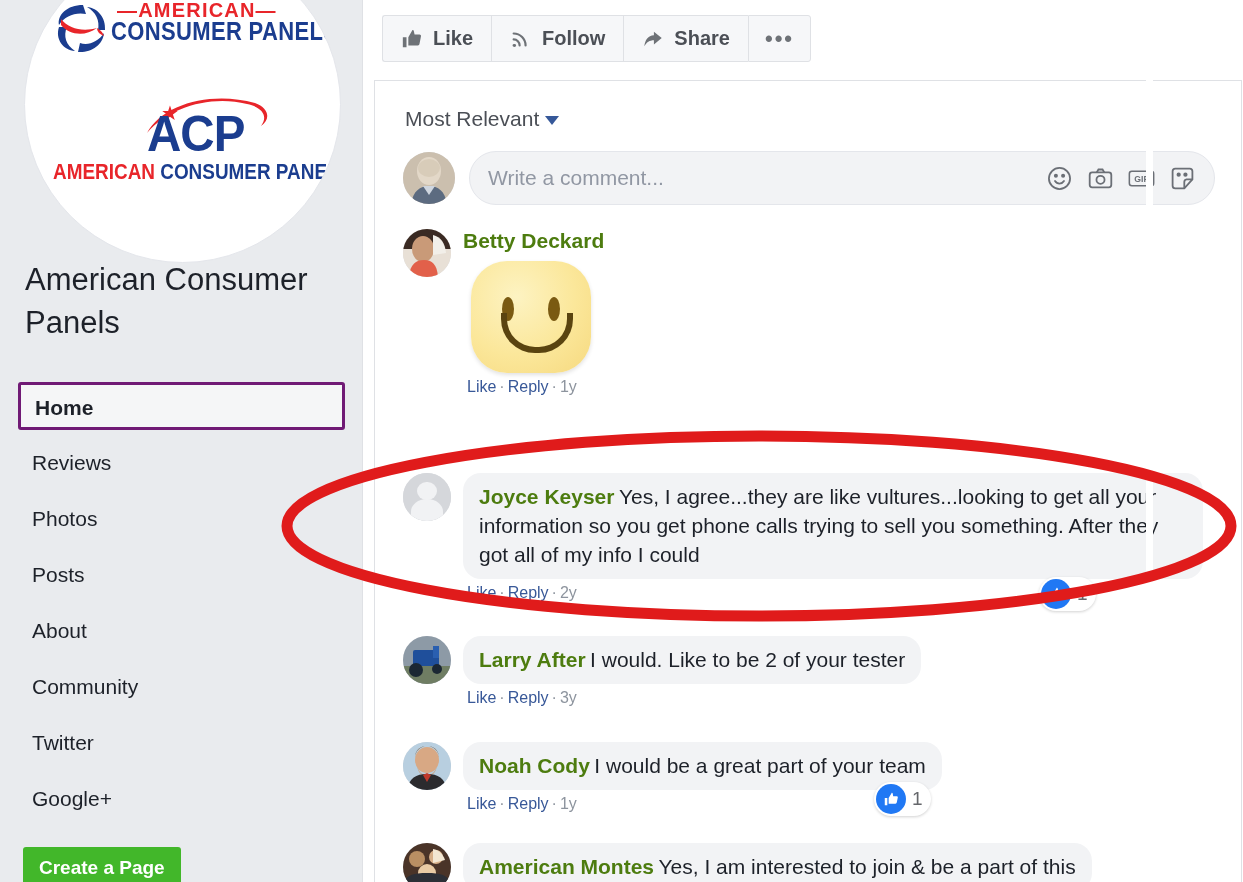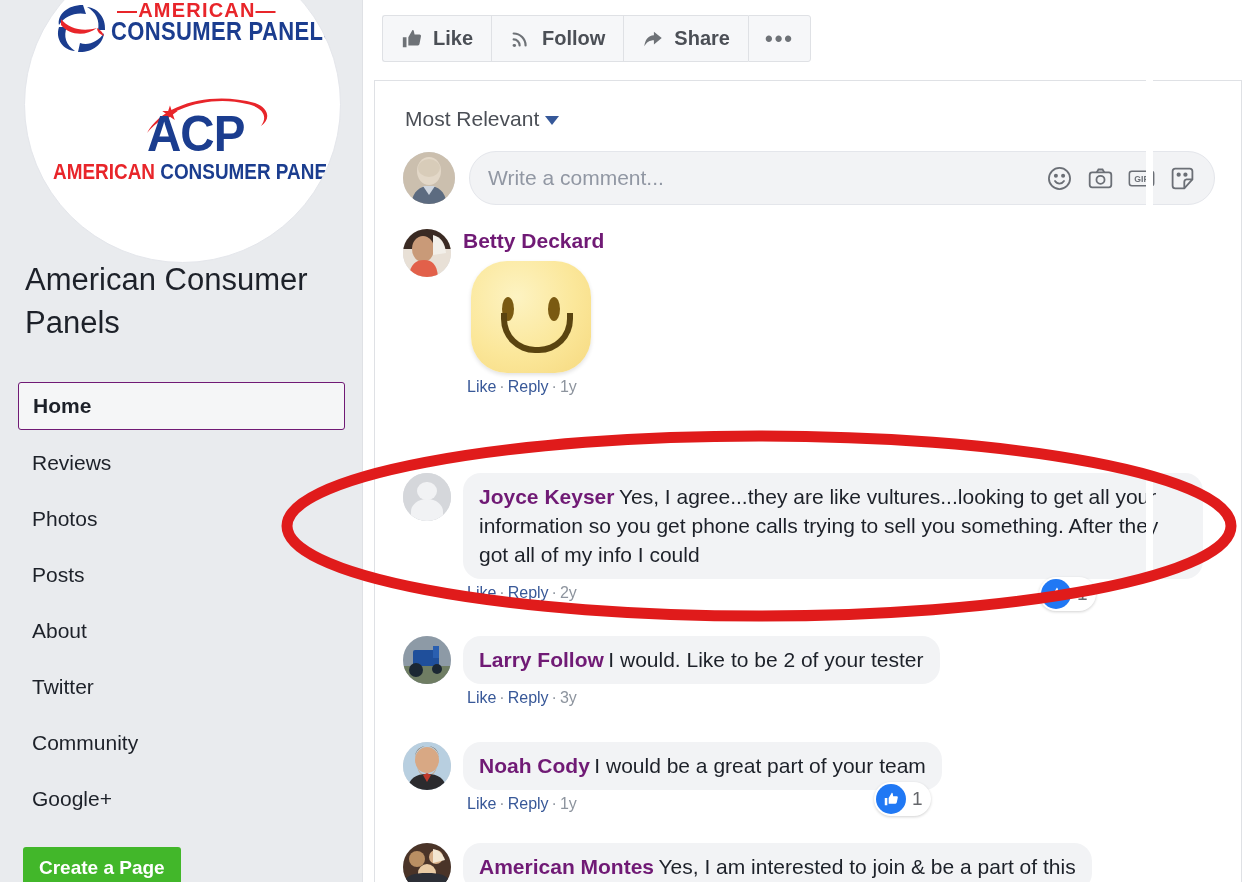--- a/index.html
+++ b/index.html
@@ -63,21 +63,21 @@
     font-size:31px;line-height:43px;color:#1d2129;font-weight:400;
   }
 
   .nav{position:absolute;left:18px;top:382px;width:327px;}
   .nav-item{
     box-sizing:border-box;height:46px;line-height:46px;
     padding-left:14px;font-size:21px;color:#1d2129;
     cursor:pointer;
   }
   .nav-item.active{
-    background:#f5f6f7;border:1px solid #701a75;border-radius:3px;
+    background:#f5f6f7;border:3px solid #701a75;border-radius:3px;
     font-weight:bold;height:48px;line-height:46px;
   }
   .nav-item.sp{margin-top:10px;}
   .create-btn{
     position:absolute;left:23px;top:847px;
     background:#42b72a;color:#ffffff;font-weight:bold;font-size:19px;
     padding:10px 16px 12px 16px;border:none;border-radius:3px;
     font-family:"Liberation Sans", sans-serif;cursor:pointer;
   }
 
@@ -126,21 +126,21 @@
   .comp-icons svg{display:block;cursor:pointer;}
 
   
   .cmt{position:absolute;display:flex;}
   .cmt-body{margin-left:12px;}
   .bubble{
     background:#f2f3f5;border-radius:18px;padding:9px 16px 10px 16px;
     display:inline-block;max-width:740px;box-sizing:border-box;
   }
   .bubble.plain{background:transparent;padding:0;}
-  .cname{color:#701a75;font-weight:bold;font-size:21px;}
+  .cname{color:#4d7c0f;font-weight:bold;font-size:21px;}
   .ctext{color:#1d2129;font-size:21px;line-height:29px;}
   .meta{margin-top:5px;font-size:16px;color:#385898;padding-left:4px;}
   .meta .sep{color:#8d949e;padding:0 3px;}
   .meta span.lk,.meta span.rp{cursor:pointer;}
   .meta .tm{color:#8d949e;}
 
   .emoji-big{
     width:120px;height:112px;margin:8px 0 2px 8px;border-radius:36px;
     background:radial-gradient(circle at 38% 32%, #fdf3c2 0%, #fbe79a 55%, #f6d97f 100%);
     position:relative;box-shadow:0 2px 4px rgba(0,0,0,.12);
@@ -213,22 +213,22 @@
     </div>
 
     <div class="page-title">American Consumer Panels</div>
 
     <div class="nav">
       <div class="nav-item active">Home</div>
       <div class="nav-item sp">Reviews</div>
       <div class="nav-item sp">Photos</div>
       <div class="nav-item sp">Posts</div>
       <div class="nav-item sp">About</div>
+      <div class="nav-item sp">Community</div>
       <div class="nav-item sp">Twitter</div>
-      <div class="nav-item sp">Community</div>
       <div class="nav-item sp">Google+</div>
     </div>
 
     <button class="create-btn">Create a Page</button>
   </div>
 
   <div class="main">
 
     <div class="action-bar">
       <div class="act-btn">
@@ -364,21 +364,21 @@
             <rect width="48" height="48" fill="#8d9aa6"></rect>
             <rect y="30" width="48" height="18" fill="#6f7d63"></rect>
             <rect x="10" y="14" width="26" height="16" rx="2" fill="#1f4f9b"></rect>
             <circle cx="13" cy="34" r="7" fill="#1b2733"></circle>
             <circle cx="34" cy="33" r="5" fill="#1b2733"></circle>
             <rect x="30" y="10" width="6" height="12" fill="#2a5fb0"></rect>
           </svg>
         </div>
         <div class="cmt-body">
           <div class="bubble">
-            <span class="cname">Larry Follow</span>
+            <span class="cname">Larry After</span>
             <span class="ctext">I would. Like to be 2 of your tester</span>
           </div>
           <div class="meta">
             <span class="lk">Like</span><span class="sep">·</span><span class="rp">Reply</span><span class="sep">·</span><span class="tm">3y</span>
           </div>
         </div>
       </div>
 
       <div class="cmt" style="left:28px;top:661px;">
         <div class="avatar av-48">

